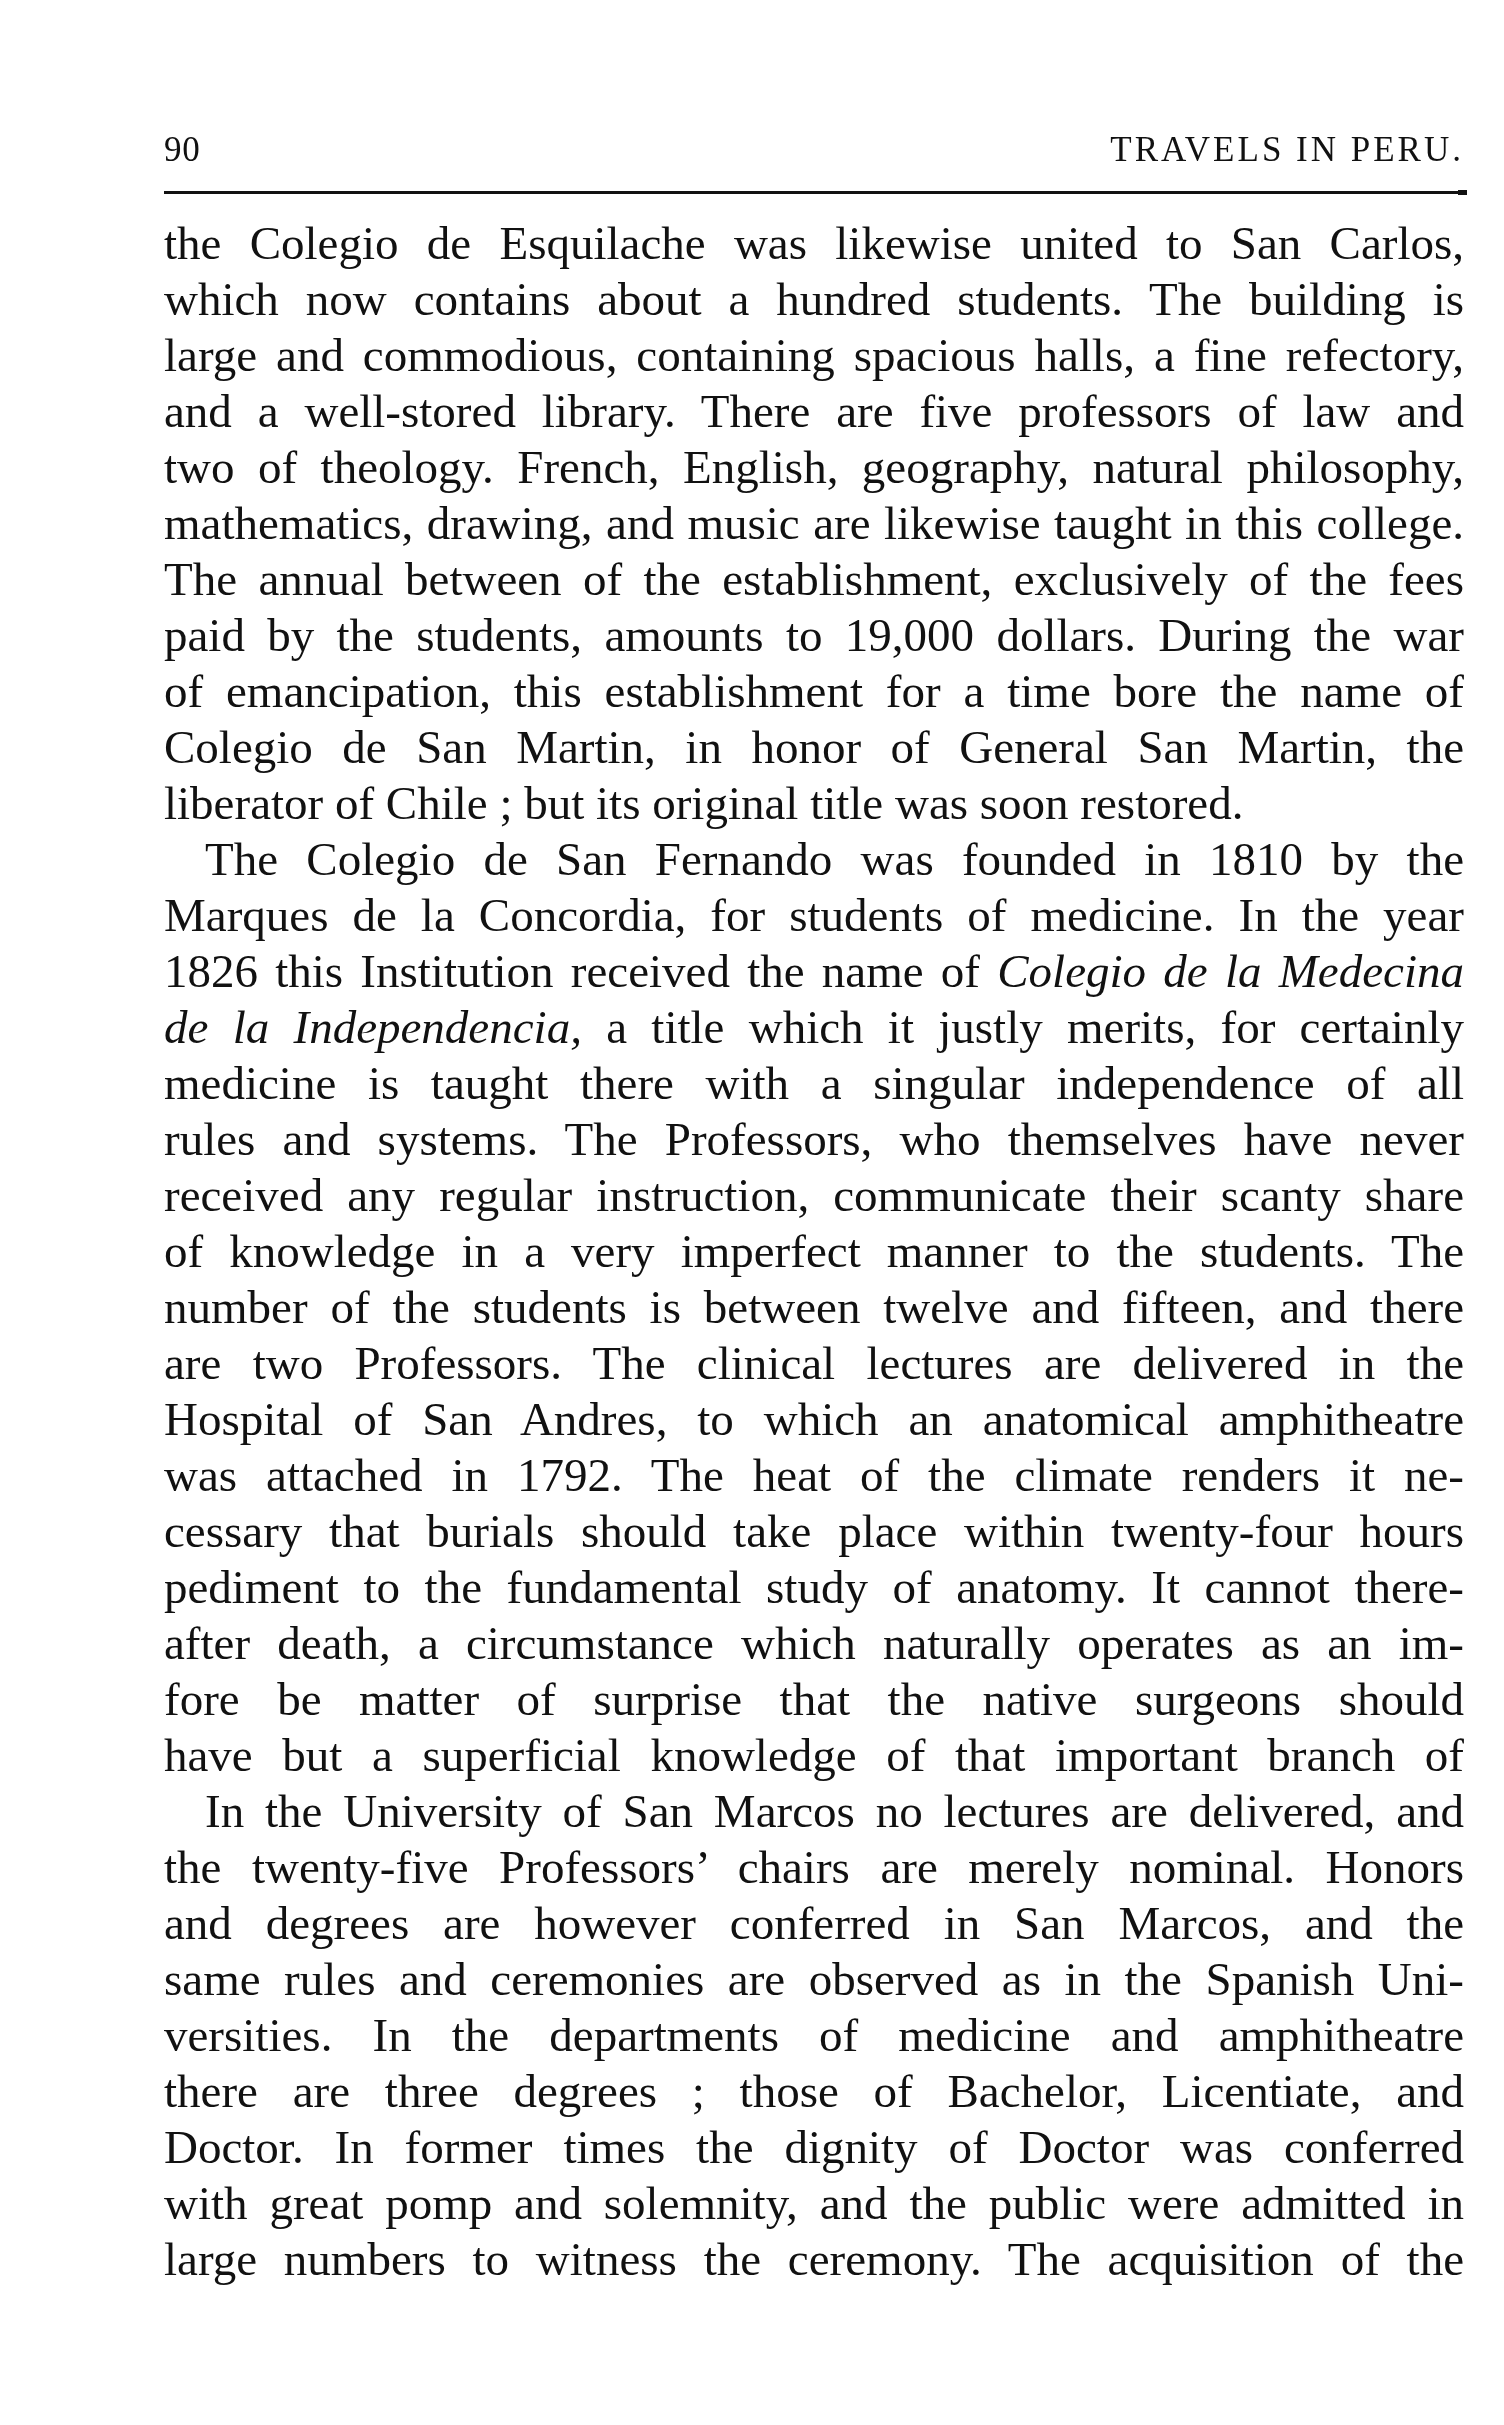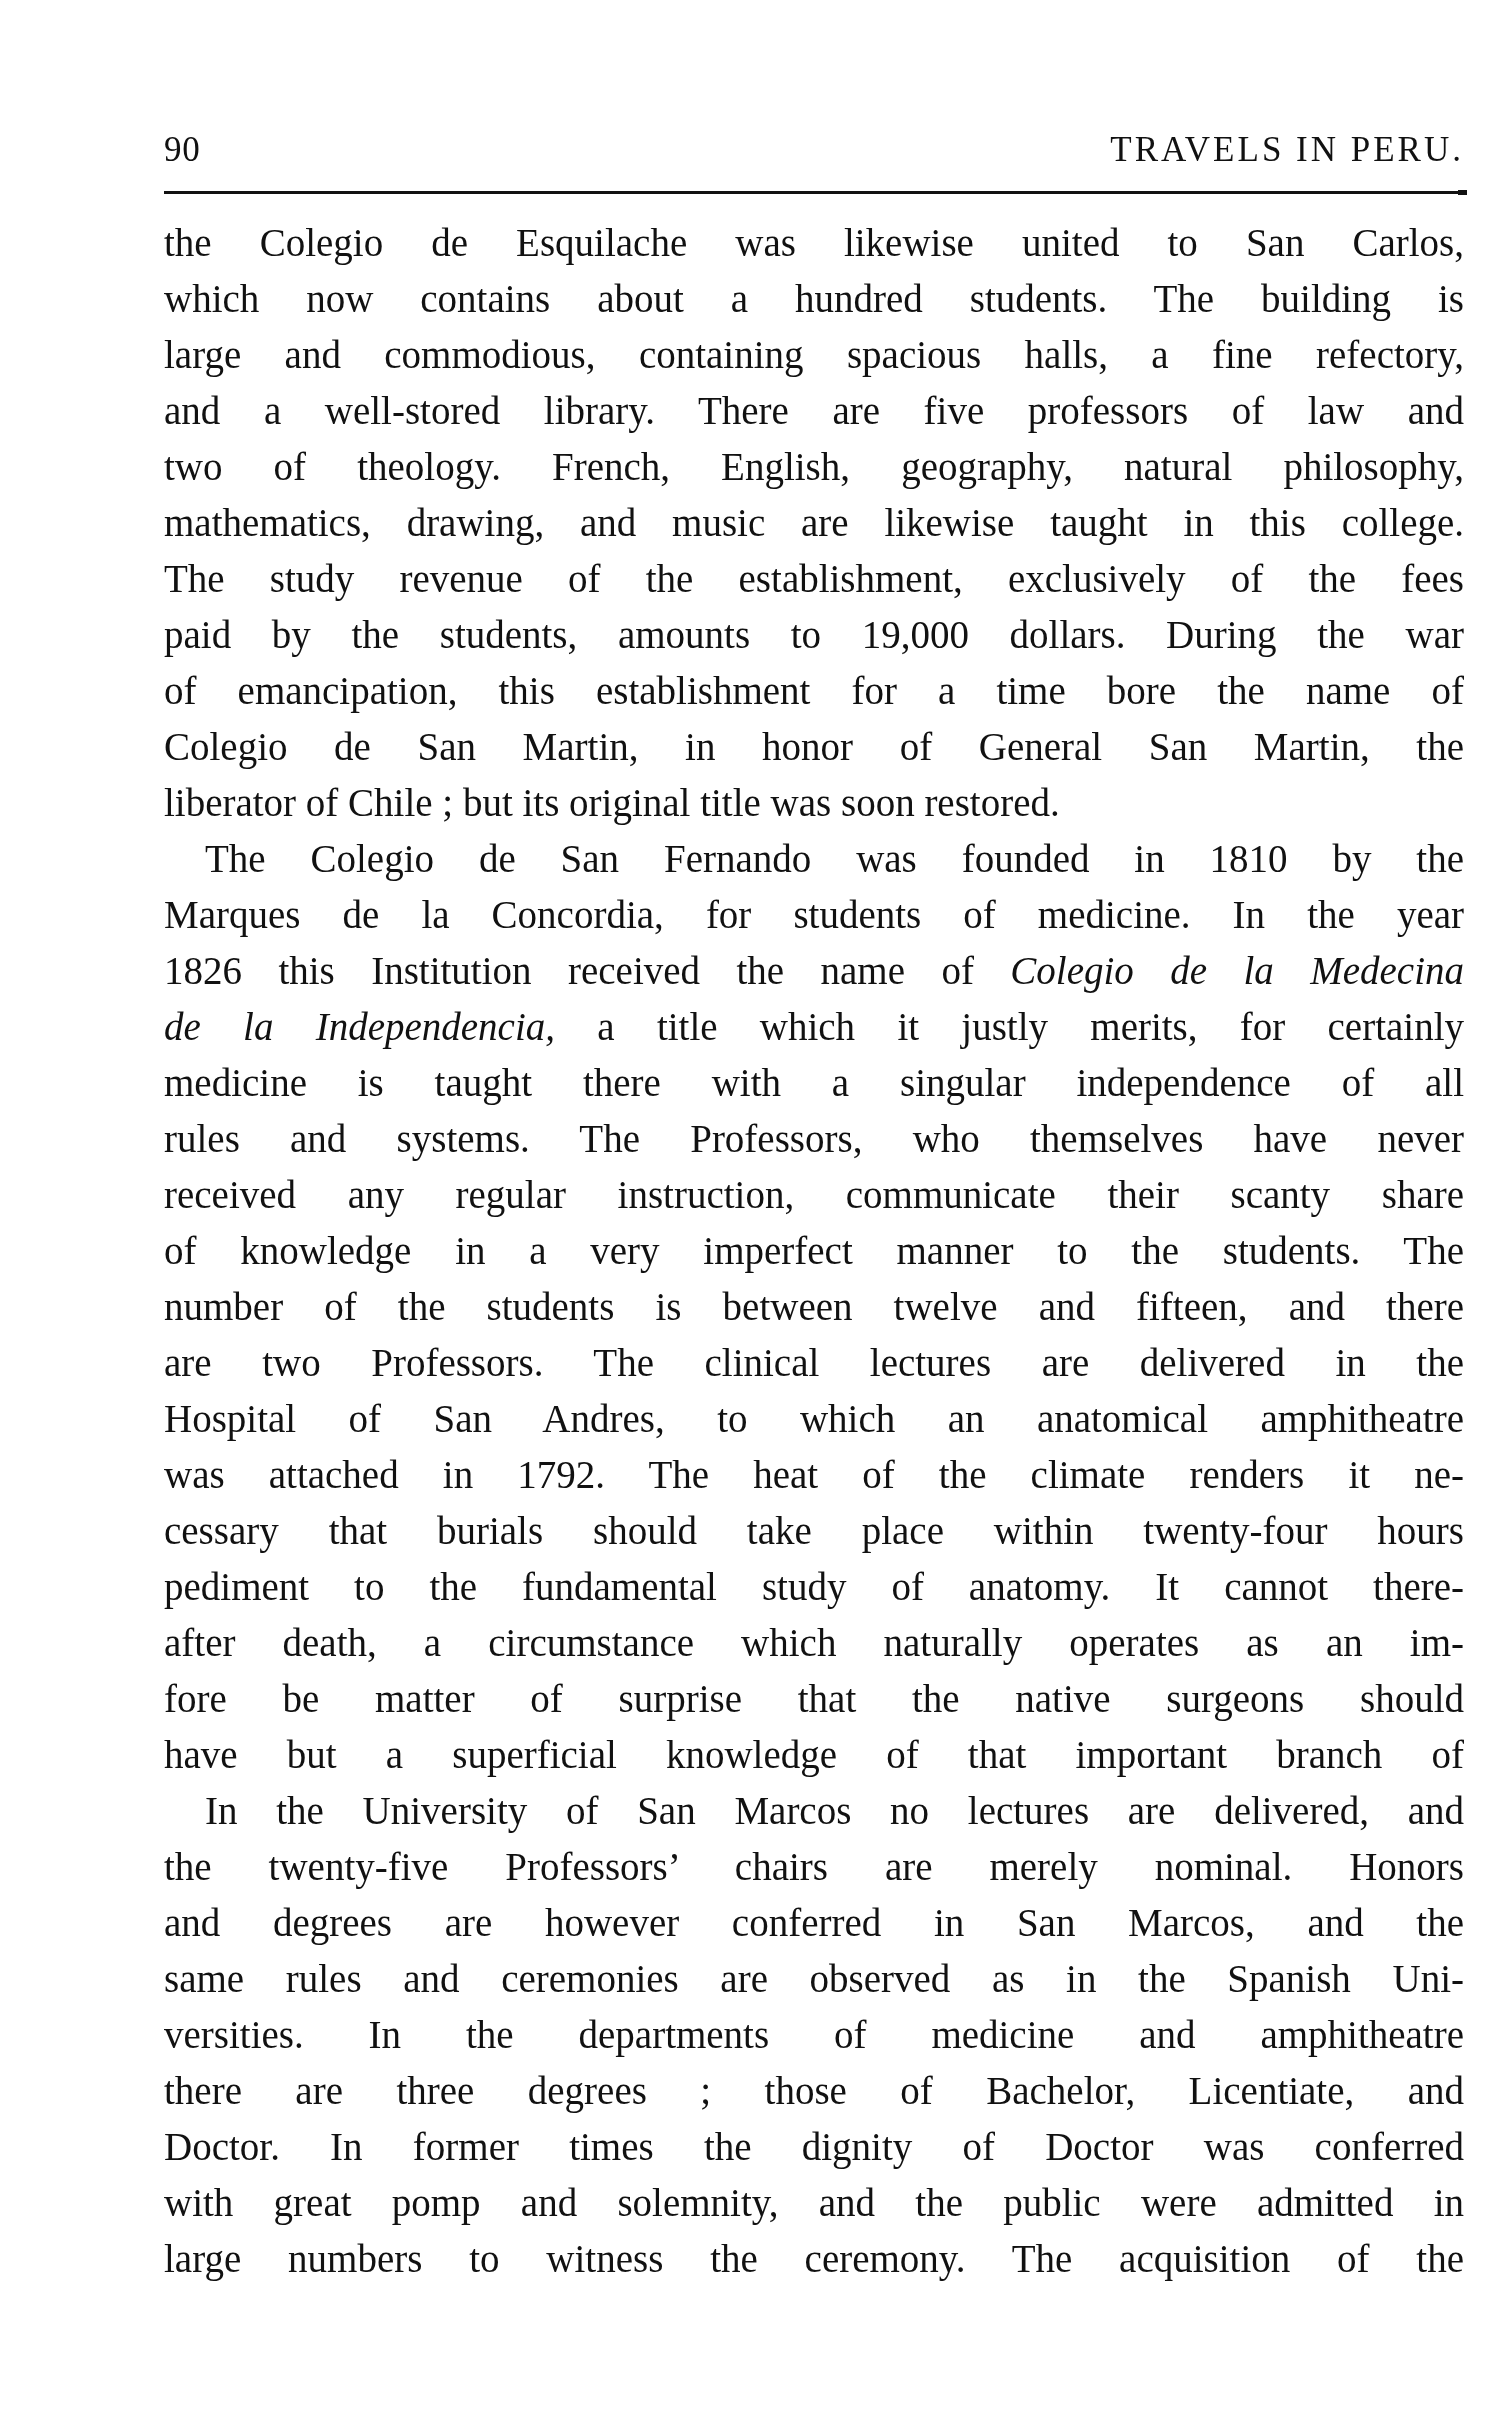--- a/index.html
+++ b/index.html
@@ -6,21 +6,21 @@
   body { width: 1505px; height: 2426px; position: relative; overflow: hidden; color: #111111; }
   .page { position: absolute; left: 0; top: 10px; width: 1505px; height: 1952px; }
   .running-head { position: absolute; left: 164px; top: 118px; width: 1300px; height: 44px;
     font-family: "Liberation Serif", serif; font-size: 35px; line-height: 44px; }
   .page-number { position: absolute; left: 0; top: 0; letter-spacing: 0.7px; }
   .running-title { position: absolute; left: 0; right: 0; top: 0; text-align: right;
     letter-spacing: 3px; padding-left: 14.8px; }
   .head-rule { position: absolute; left: 164px; top: 181px; width: 1301px; height: 3px; background: #111111; }
   .head-rule::after { content: ""; position: absolute; right: -1.5px; top: -1.5px; width: 8.9px; height: 5.2px; background: #111111; }
   .body-text { position: absolute; left: 164px; top: 205px; width: 1300px;
-    font-family: "Liberation Serif", serif; font-size: 39px; line-height: 56px; }
+    font-family: "Liberation Serif", serif; font-size: 47px; line-height: 56px; }
   .line { display: block; height: 56px; white-space: nowrap; text-align: justify; text-align-last: justify; overflow: visible; }
   .line.last { text-align-last: left; }
   .line.indent { padding-left: 41px; }
   .line em { font-style: italic; }
 </style>
 </head>
 <body>
 
 <div class="page">
   <div class="running-head">
@@ -28,21 +28,21 @@
     <span class="running-title">TRAVELS IN PERU.</span>
   </div>
   <div class="head-rule"></div>
   <div class="body-text" id="body-text">
       <span class="line">the Colegio de Esquilache was likewise united to San Carlos,</span>
       <span class="line">which now contains about a hundred students.  The building is</span>
       <span class="line">large and commodious, containing spacious halls, a fine refectory,</span>
       <span class="line">and a well-stored library.  There are five professors of law and</span>
       <span class="line">two of theology.  French, English, geography, natural philosophy,</span>
       <span class="line">mathematics, drawing, and music are likewise taught in this college.</span>
-      <span class="line">The study revenue of the establishment, exclusively of the fees</span>
+      <span class="line">The annual between of the establishment, exclusively of the fees</span>
       <span class="line">paid by the students, amounts to 19,000 dollars.  During the war</span>
       <span class="line">of emancipation, this establishment for a time bore the name of</span>
       <span class="line">Colegio de San Martin, in honor of General San Martin, the</span>
       <span class="line last">liberator of Chile ;  but its original title was soon restored.</span>
       <span class="line indent">The Colegio de San Fernando was founded in 1810 by the</span>
       <span class="line">Marques de la Concordia, for students of medicine.  In the year</span>
       <span class="line"><span>1826 this Institution received the name of </span><em>Colegio de la Medecina</em></span>
       <span class="line"><em>de la Independencia,</em><span> a title which it justly merits, for certainly</span></span>
       <span class="line">medicine is taught there with a singular independence of all</span>
       <span class="line">rules and systems.  The Professors, who themselves have never</span>

